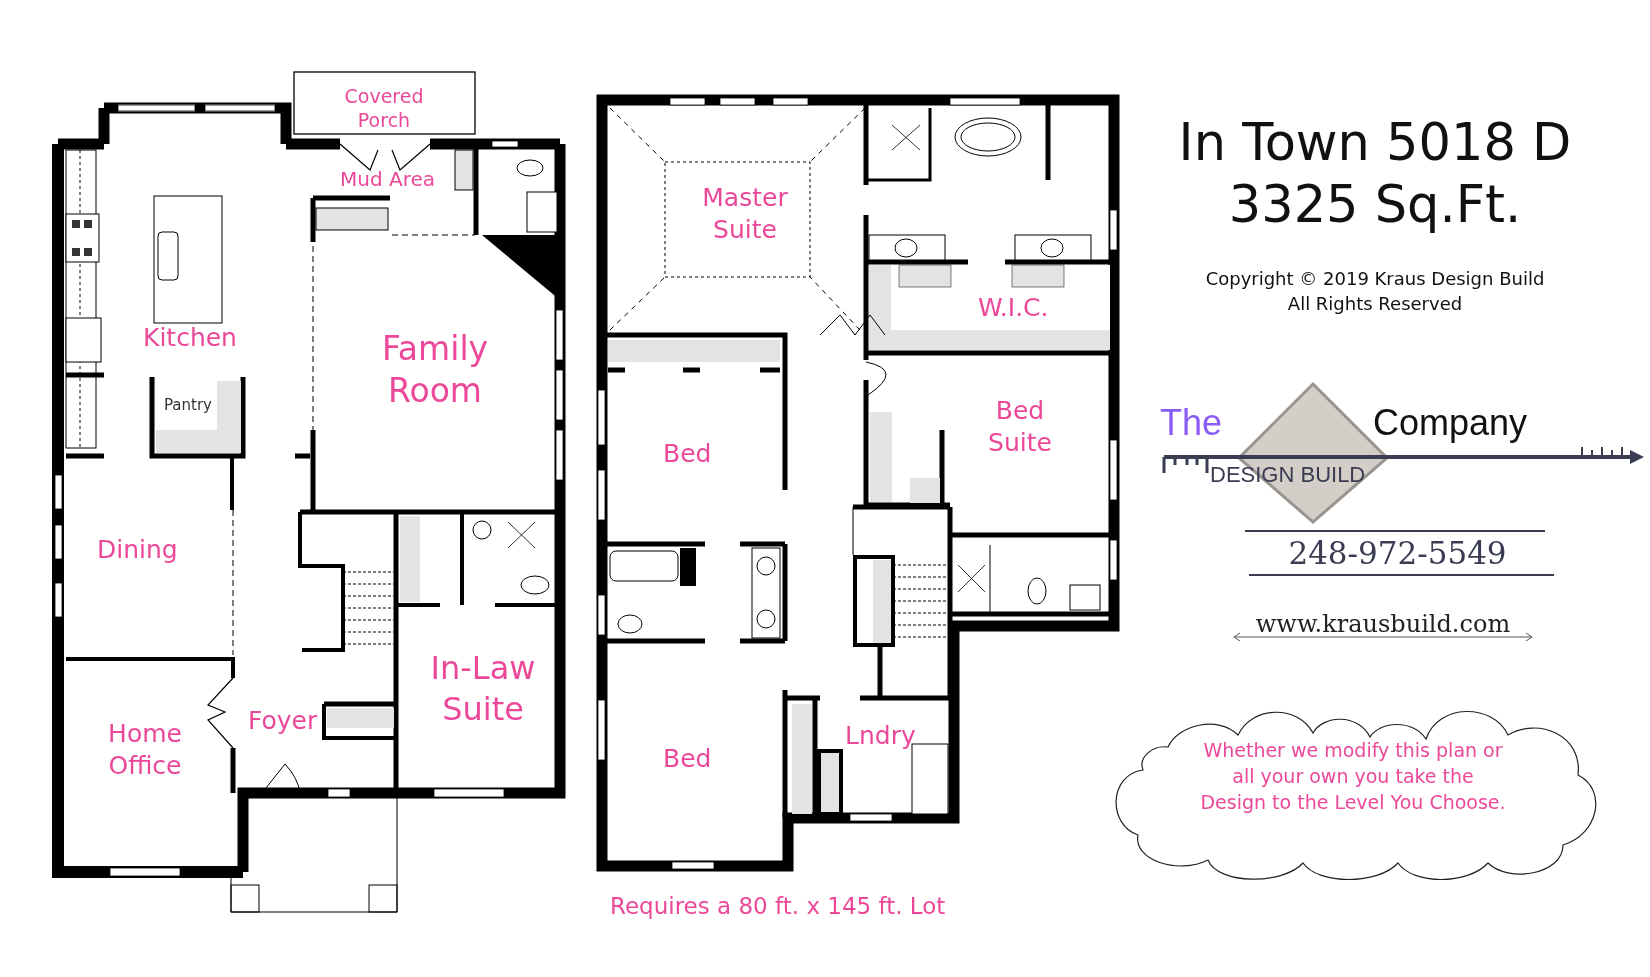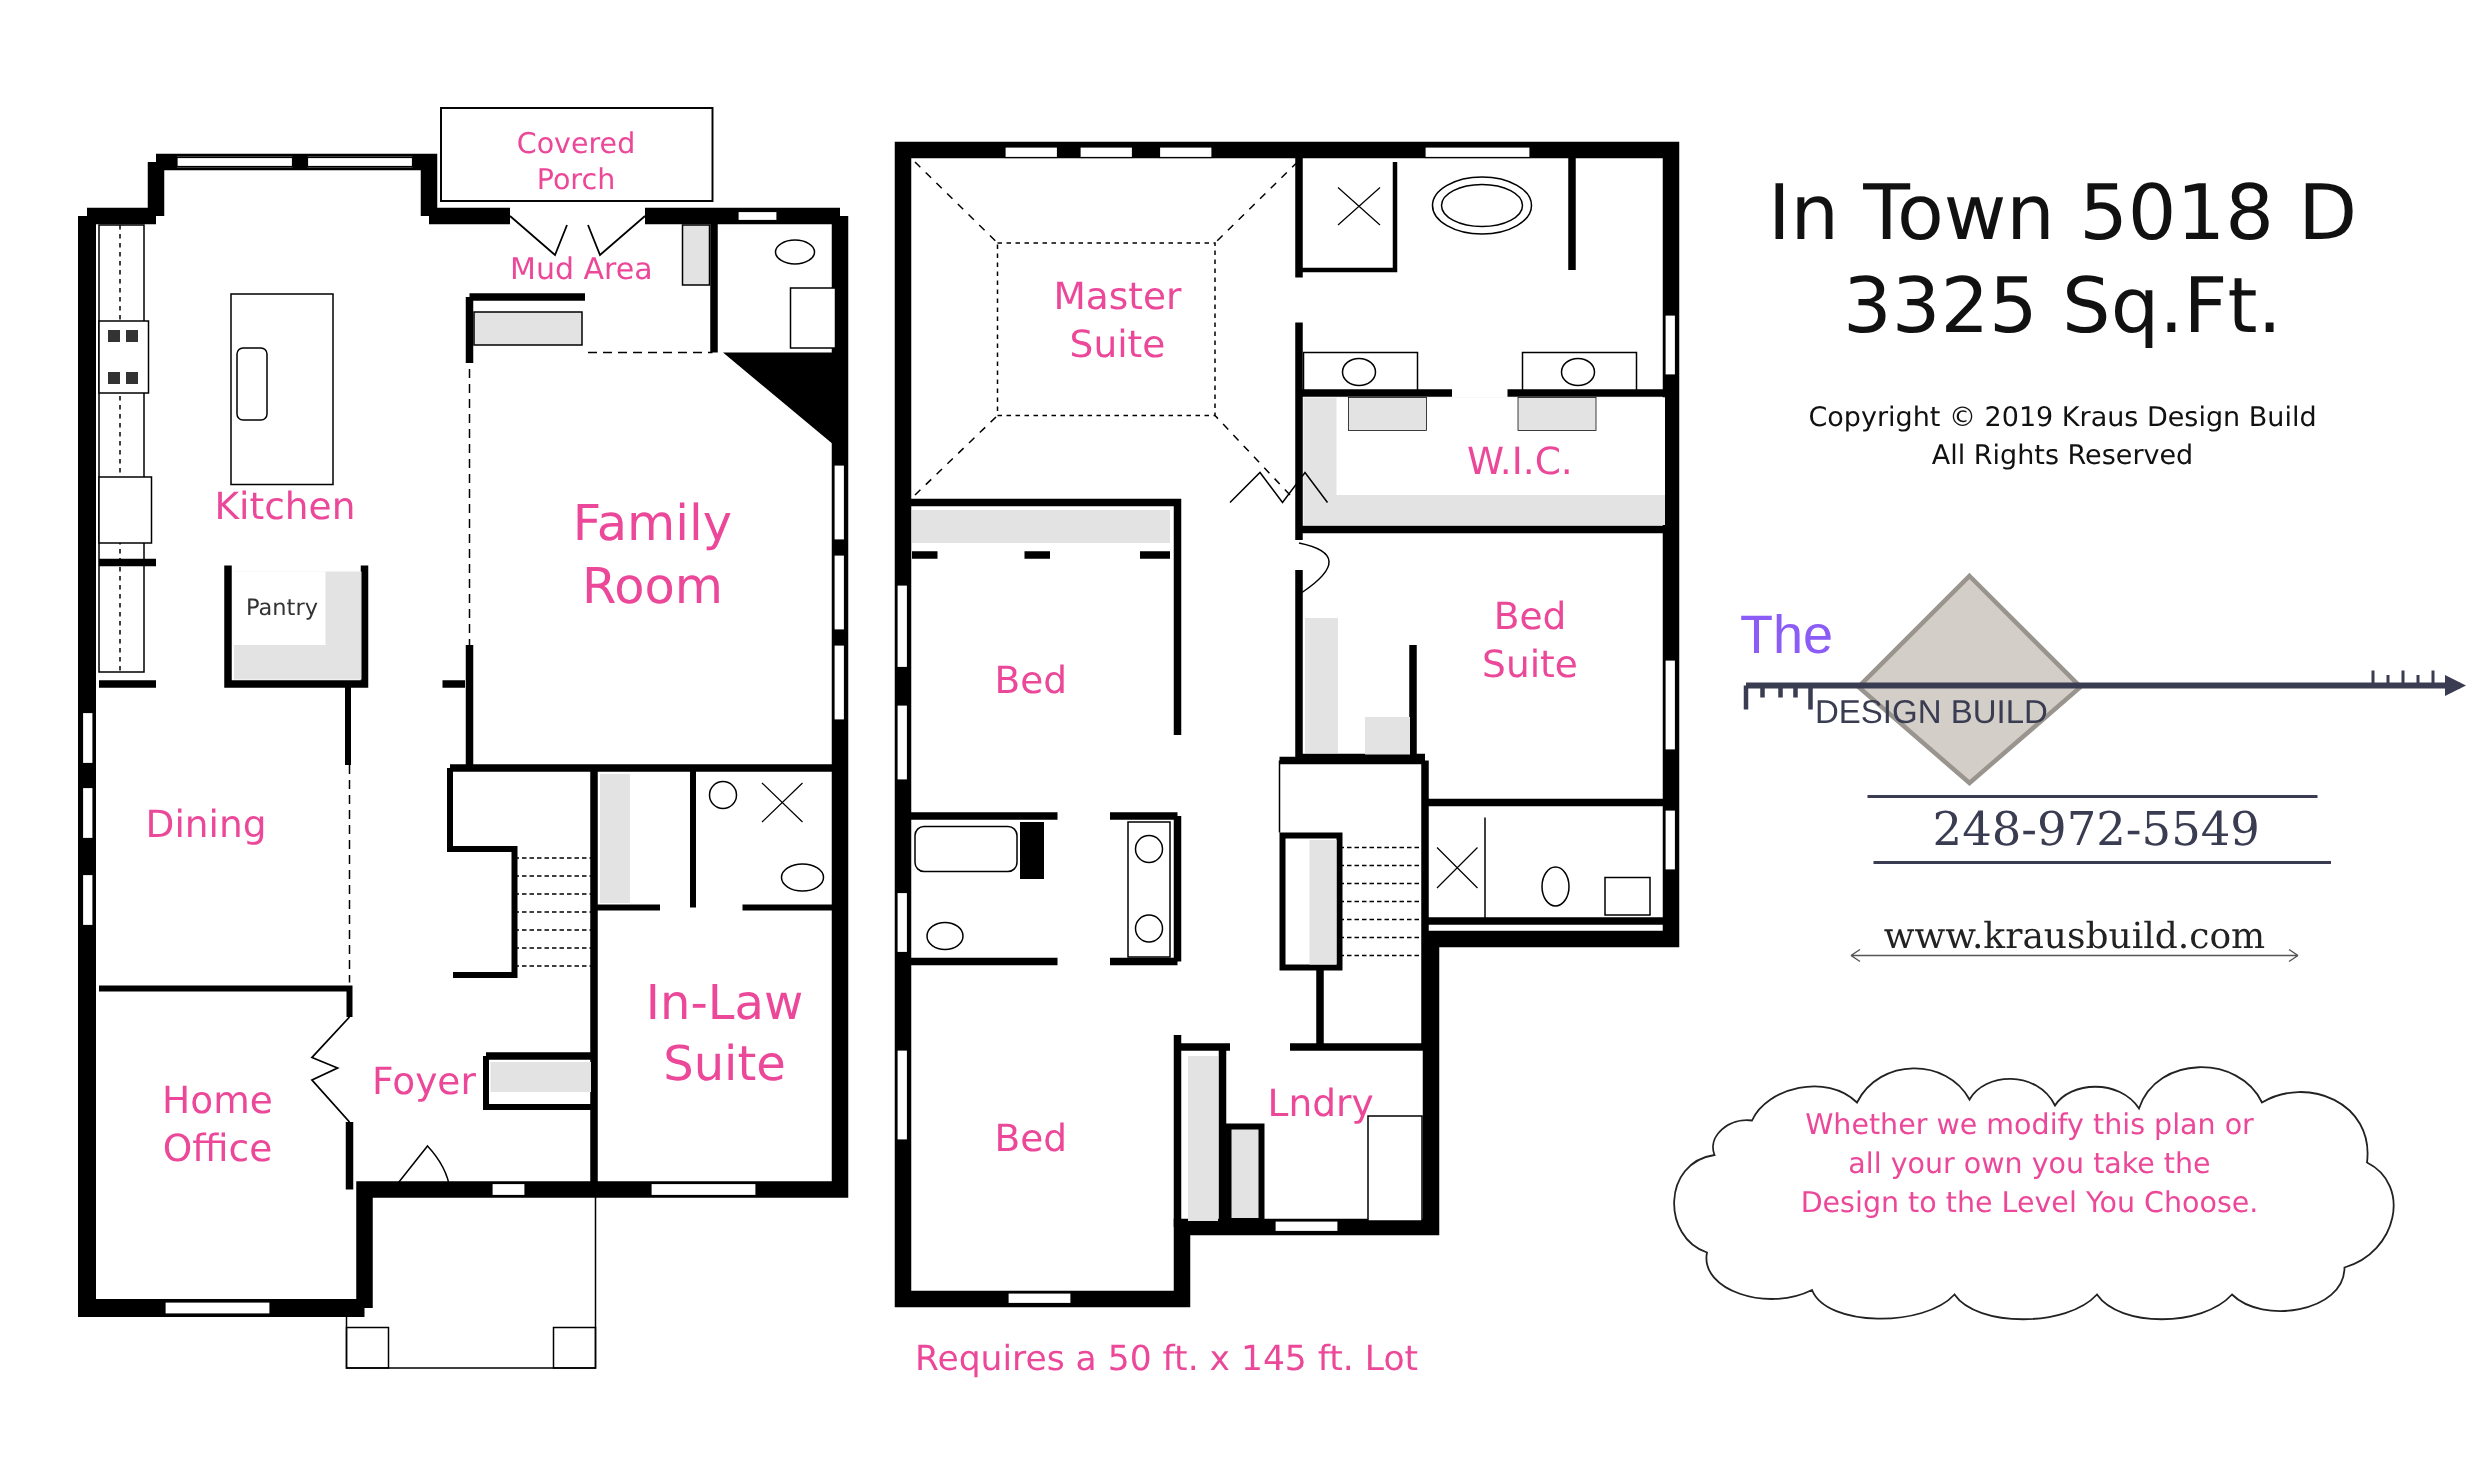--- a/index.html
+++ b/index.html
@@ -237,40 +237,41 @@
 </div>
 <div class="lbl" style="left:978px;top:292px;font-size:25px;">W.I.C.</div>
 <div class="lbl" style="left:663px;top:438px;font-size:25px;">Bed</div>
 <div class="lbl" style="left:975px;top:395px;font-size:25px;width:90px;">
   <div>Bed</div>
   <div>Suite</div>
 </div>
 <div class="lbl" style="left:663px;top:743px;font-size:25px;">Bed</div>
 <div class="lbl" style="left:845px;top:720px;font-size:25px;">Lndry</div>
 
-<div class="lbl" style="left:610px;top:892px;font-size:23px;">Requires  a 50 ft. x 145 ft. Lot</div>
+<div class="lbl" style="left:610px;top:892px;font-size:23px;">Requires  a 80 ft. x 145 ft. Lot</div>
 
 <div class="title" style="left:1150px;top:112px;width:450px;font-size:51px;line-height:1.22;">
   <div>In Town 5018 D</div>
   <div>3325 Sq.Ft.</div>
 </div>
 <div class="title" style="left:1130px;top:267px;width:490px;font-size:18px;line-height:1.38;">
   <div>Copyright © 2019 Kraus Design Build</div>
   <div>All Rights Reserved</div>
 </div>
 
 <div style="position:absolute;left:1150px;top:380px;width:500px;height:150px;">
   <svg width="500" height="150" style="position:absolute;left:0;top:0;">
     <polygon points="163,4 237,78 163,142 89,78" fill="#d3cec8" stroke="#9a948e" stroke-width="3"></polygon>
     <line x1="14" y1="77" x2="490" y2="77" stroke="#3a3c52" stroke-width="4"></line>
     <polygon points="480,70 494,77 480,84" fill="#3a3c52"></polygon>
     <path d="M14,77 V93 M25,77 V85 M37,77 V85 M47,77 V85 M57,77 V93" stroke="#3a3c52" stroke-width="3"></path>
     <path d="M432,77 V67 M442,77 V70 M452,77 V67 M462,77 V70 M472,77 V67" stroke="#3a3c52" stroke-width="2"></path>
   </svg>
   <span style="position:absolute;left:10px;top:22px;font-family:'Liberation Sans',sans-serif;font-size:36px;color:#8b5cf6;">The</span>
+  <span style="position:absolute;left:223px;top:22px;font-family:'Liberation Sans',sans-serif;font-size:36px;color:#111;">Company</span>
   <span style="position:absolute;left:60px;top:82px;font-family:'Liberation Sans',sans-serif;font-size:22px;color:#3a3c52;">DESIGN BUILD</span>
 </div>
 
 <div style="position:absolute;left:1245px;top:530px;width:305px;">
   <div style="height:2px;background:#3a3c52;width:300px;"></div>
   <div class="serif" style="text-align:center;font-size:31px;line-height:42px;">248-972-5549</div>
   <div style="height:2px;background:#3a3c52;width:305px;margin-left:4px;"></div>
 </div>
 
 <div style="position:absolute;left:1228px;top:610px;width:310px;">

